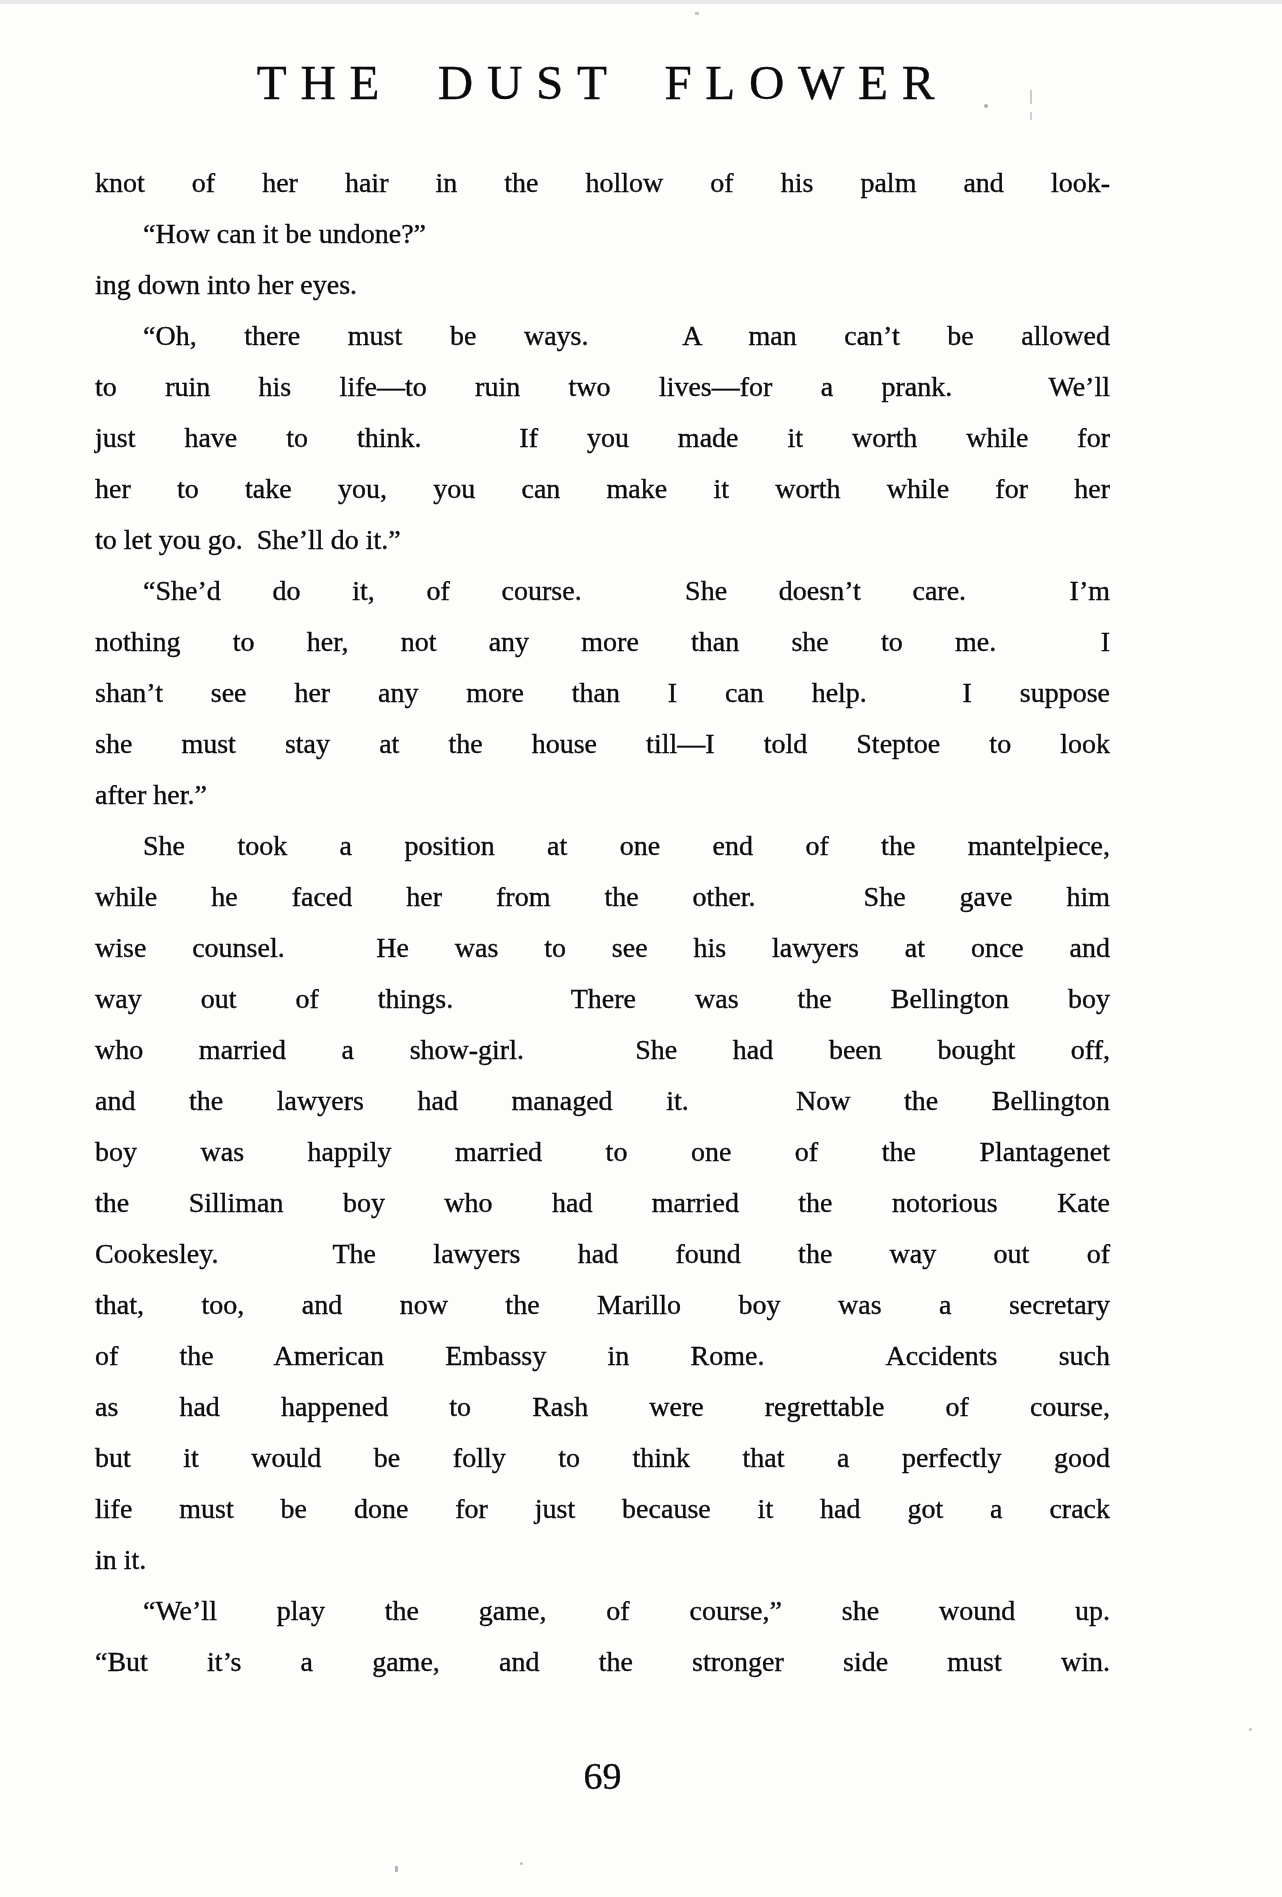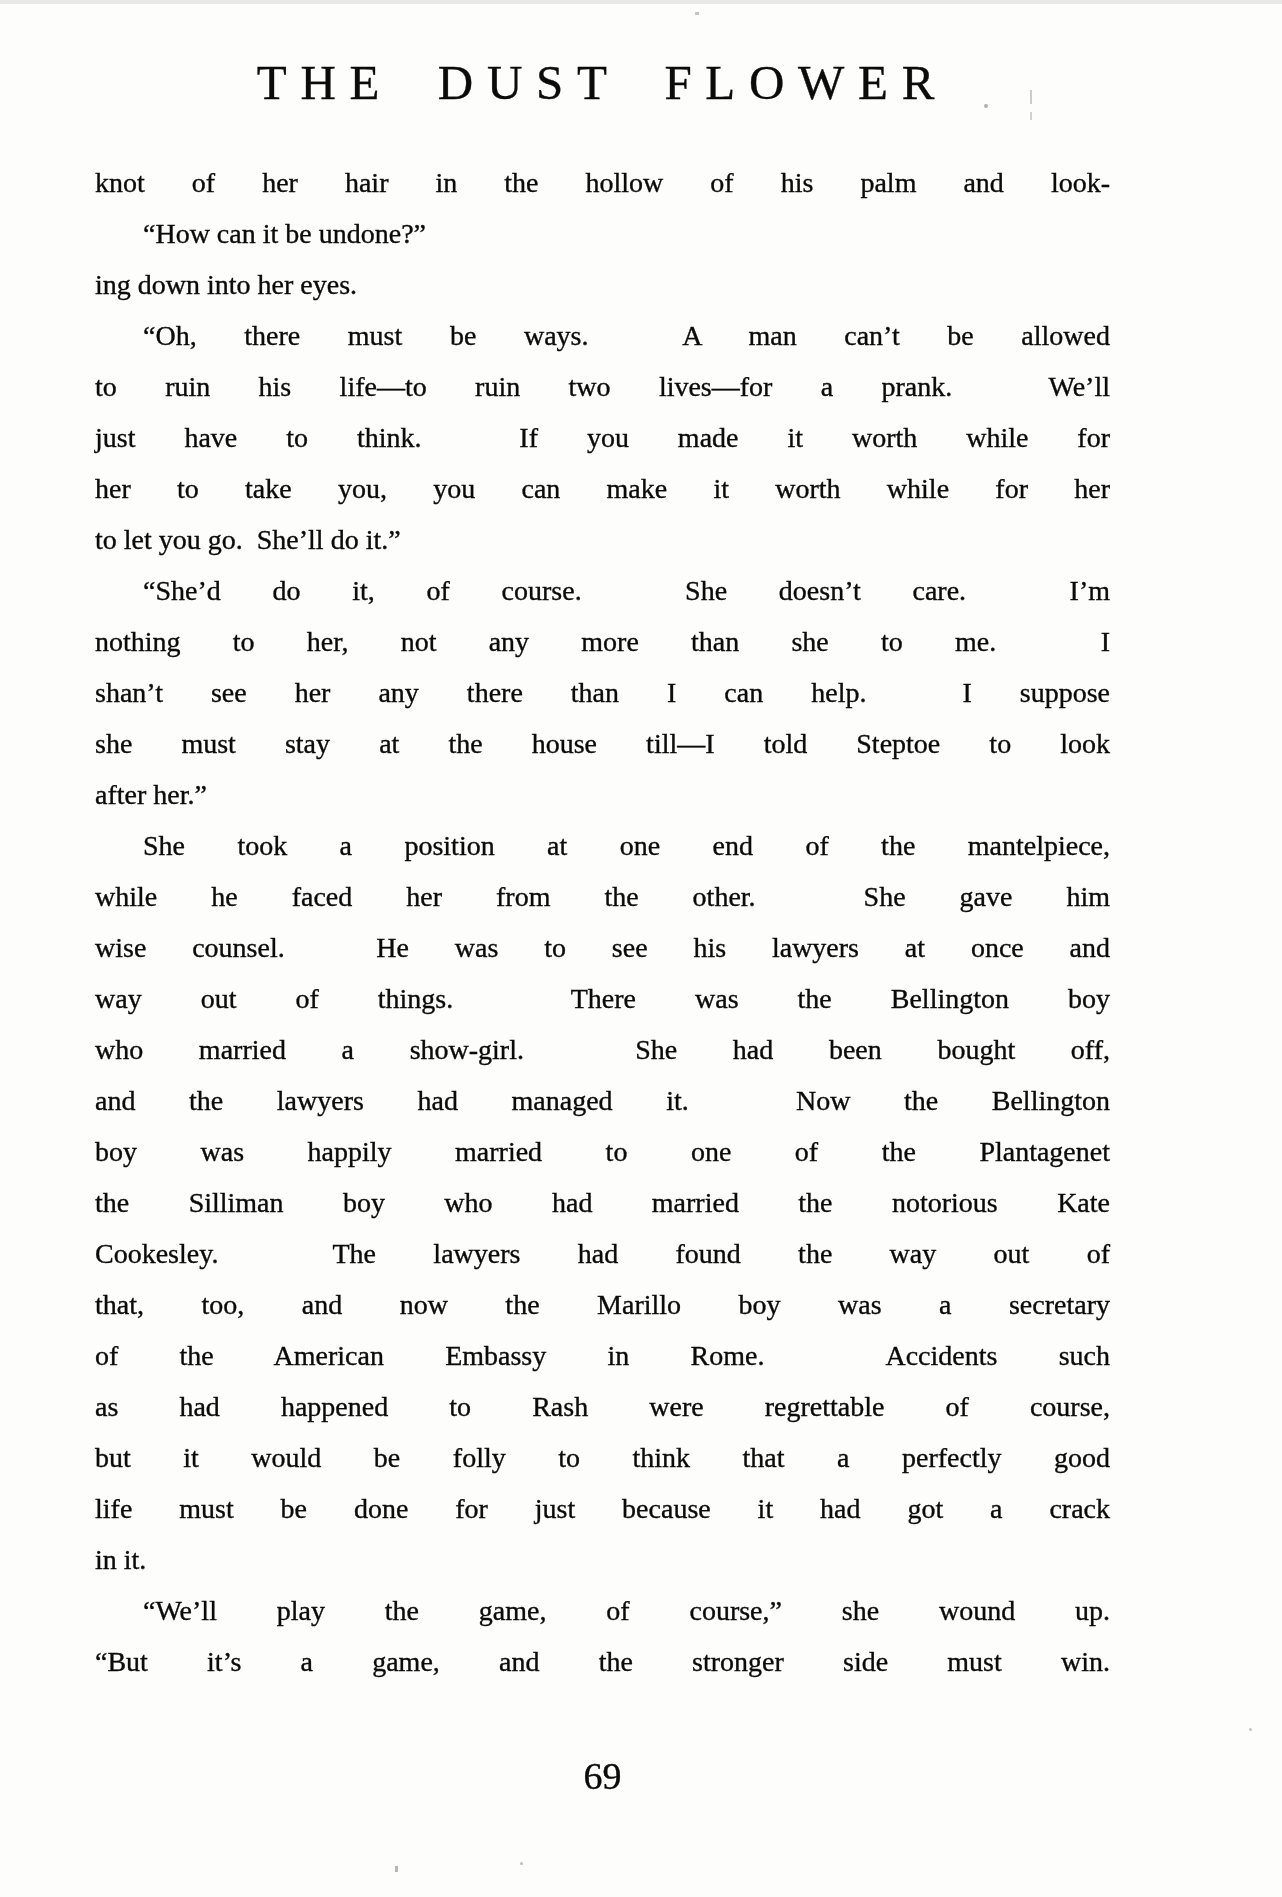--- a/index.html
+++ b/index.html
@@ -79,21 +79,21 @@
       <div class="line just">knot of her hair in the hollow of his palm and look-</div>
       <div class="line indent">“How can it be undone?”</div>
       <div class="line">ing down into her eyes.</div>
       <div class="line just indent">“Oh, there must be ways.  A man can’t be allowed</div>
       <div class="line just">to ruin his life—to ruin two lives—for a prank.  We’ll</div>
       <div class="line just">just have to think.  If you made it worth while for</div>
       <div class="line just">her to take you, you can make it worth while for her</div>
       <div class="line">to let you go.  She’ll do it.”</div>
       <div class="line just indent">“She’d do it, of course.  She doesn’t care.  I’m</div>
       <div class="line just">nothing to her, not any more than she to me.  I</div>
-      <div class="line just">shan’t see her any there than I can help.  I suppose</div>
+      <div class="line just">shan’t see her any more than I can help.  I suppose</div>
       <div class="line just">she must stay at the house till—I told Steptoe to look</div>
       <div class="line">after her.”</div>
       <div class="line just indent">She took a position at one end of the mantelpiece,</div>
       <div class="line just">while he faced her from the other.  She gave him</div>
       <div class="line just">wise counsel.  He was to see his lawyers at once and</div>
       <div class="line just">way out of things.  There was the Bellington boy</div>
       <div class="line just">who married a show-girl.  She had been bought off,</div>
       <div class="line just">and the lawyers had managed it.  Now the Bellington</div>
       <div class="line just">boy was happily married to one of the Plantagenet</div>
       <div class="line just">the Silliman boy who had married the notorious Kate</div>

